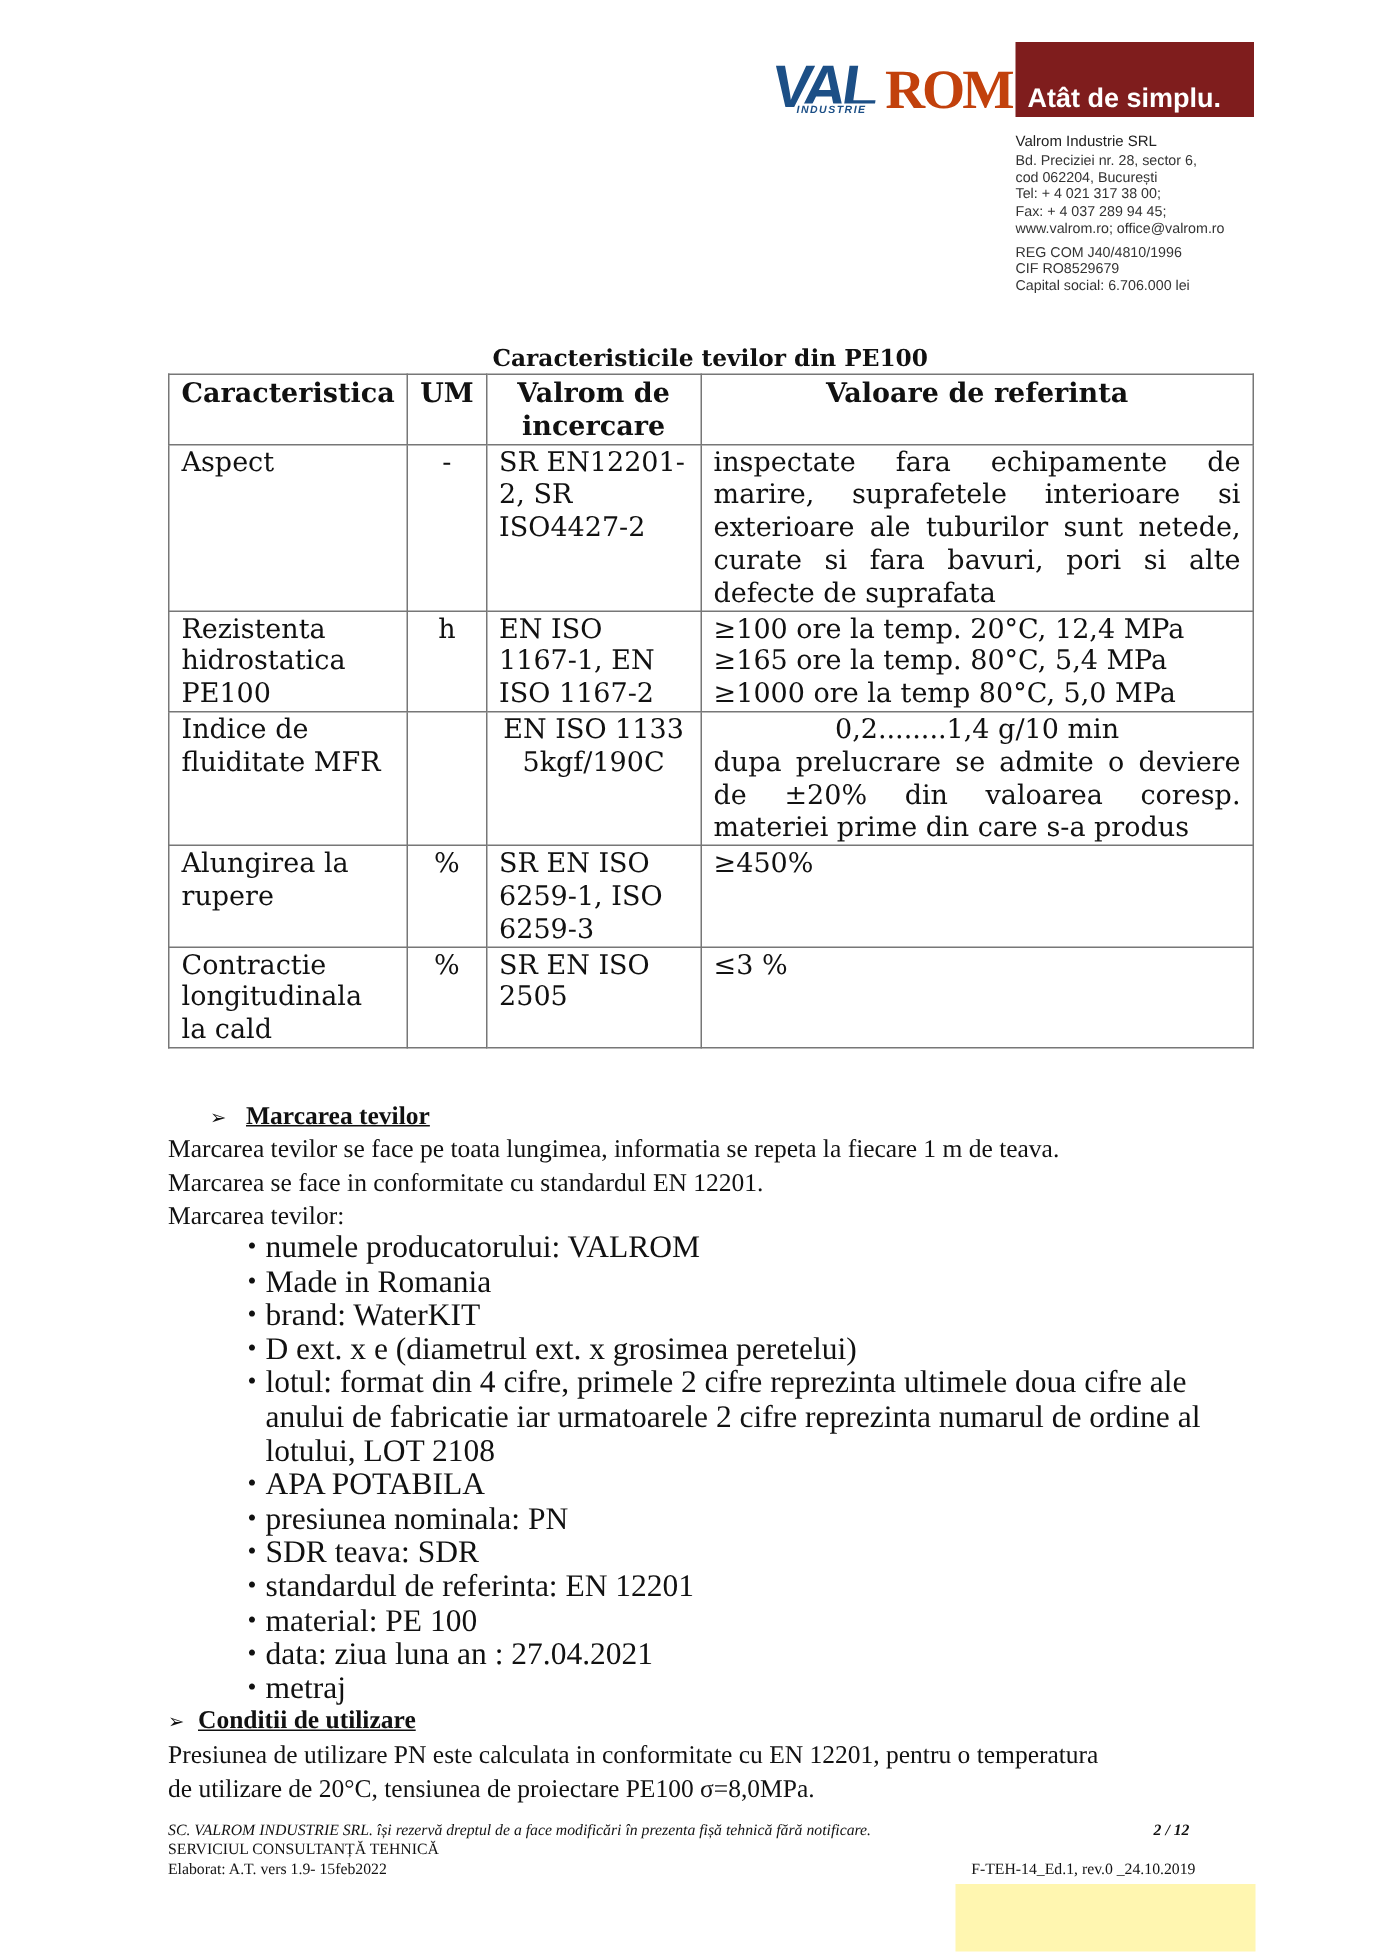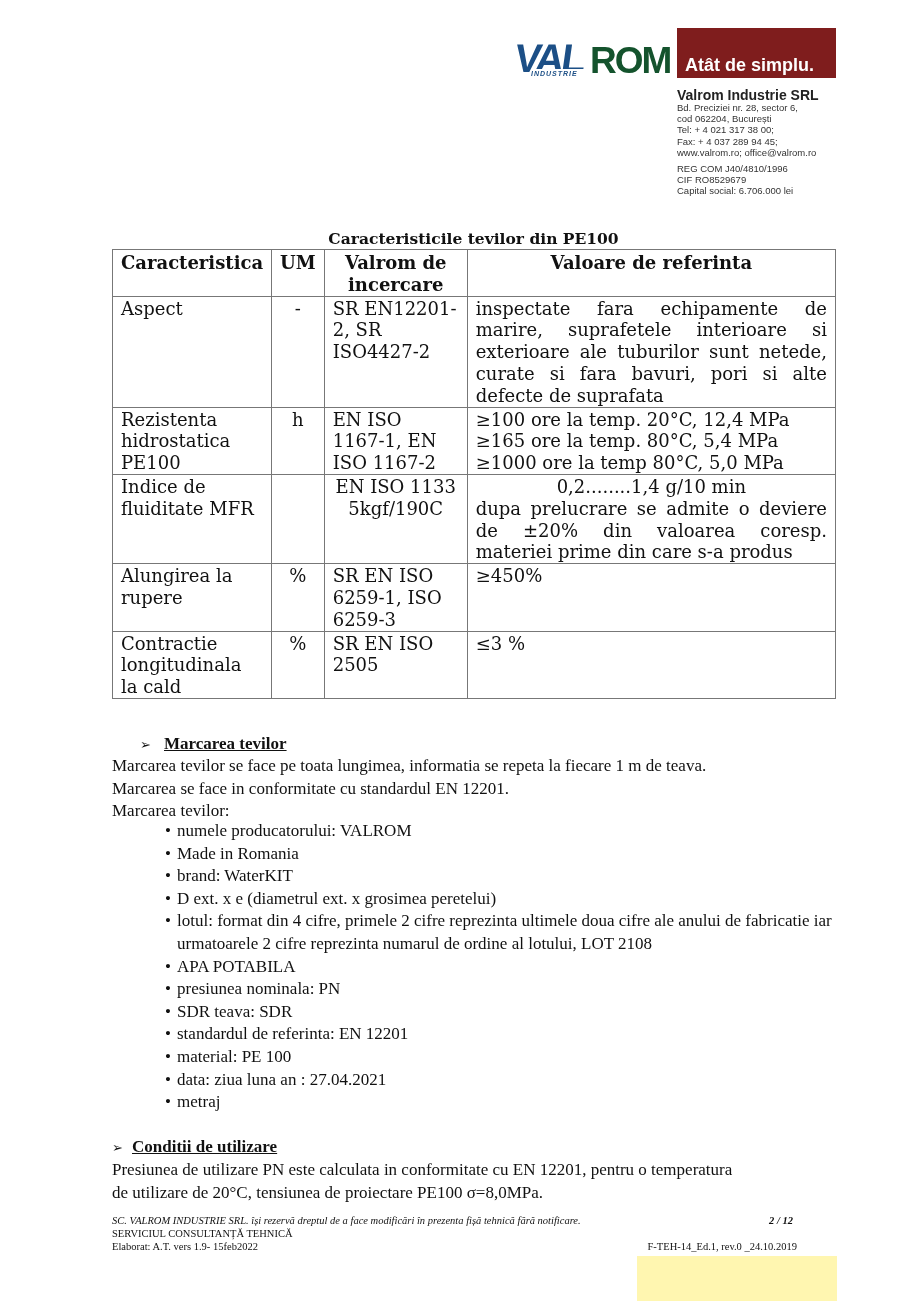--- a/index.html
+++ b/index.html
@@ -5,49 +5,49 @@
   html, body { margin: 0; padding: 0; background: #ffffff; }
   body { width: 920px; height: 1301px; position: relative; overflow: hidden;
          font-family: "DejaVu Serif", "Liberation Serif", serif; color: #111; }
   .abs { position: absolute; }
 
   
   .logo { left: 515px; top: 38px; width: 155px; height: 42px; }
   .logo .val { position: absolute; left: 0; top: 0; font-family: "Liberation Sans", sans-serif;
                font-weight: bold; font-size: 40px; letter-spacing: -3px; line-height: 40px;
                color: #1c4f86; font-style: normal; transform: skewX(-8deg); }
-  .logo .rom { position: absolute; left: 75px; top: 4px; font-family: Liberation Sans, sans-serif;
-               font-weight: bold; font-size: 37px; letter-spacing: -2px; line-height: 37px; color: #14532d; }
+  .logo .rom { position: absolute; left: 75px; top: 4px; font-family: Liberation Serif, serif;
+               font-weight: bold; font-size: 37px; letter-spacing: -2px; line-height: 37px; color: #c2410c; }
   .logo .ind { position: absolute; left: 16px; top: 31px; width: 60px; height: 9px; background: #fff;
                font-family: "Liberation Sans", sans-serif; font-weight: bold; font-style: italic;
                font-size: 7px; color: #1c4f86; letter-spacing: 1px; line-height: 9px; }
   .tagline { left: 677px; top: 28px; width: 159px; height: 50px; background: #7f1d1d; }
   .tagline span { position: absolute; left: 8px; bottom: 2px; color: #fff; font-family: "Liberation Sans", sans-serif;
                   font-weight: bold; font-size: 18px; }
   .company { left: 677px; top: 88px; font-family: "Liberation Sans", sans-serif; font-size: 9.5px; line-height: 11.2px; color: #333; }
-  .company .cname { font-weight: bold; font-size: 14px; color: #222; line-height: 14px; }
+  .company .cname { font-weight: normal; font-size: 10px; color: #222; line-height: 14px; }
   .company .gap { height: 5px; }
 
   
   .tbl-title { left: 112px; top: 229px; width: 723px; text-align: center; font-weight: bold; font-size: 15.5px; }
   table.spec { position: absolute; left: 112px; top: 249px; width: 724px; border-collapse: collapse;
                font-size: 18px; line-height: 21.8px; }
   table.spec th, table.spec td { border: 1px solid #777; vertical-align: top; padding: 1px 8px 0 8px; }
   table.spec th { font-weight: bold; text-align: center; height: 42px; padding-top: 2px; }
   table.spec td.c { text-align: center; }
   table.spec td.j { text-align: justify; text-align-last: left; }
   .col1 { width: 159px; } .col2 { width: 37px; } .col3 { width: 143px; }
 
   
   .section { font-family: "Liberation Serif", serif; font-size: 17px; }
   .h { font-weight: bold; text-decoration: underline; }
   .arrow { display: inline-block; width: 24px; font-size: 13px; text-decoration: none; font-weight: normal; }
   .para { left: 112px; font-family: "Liberation Serif", serif; font-size: 17px; line-height: 22.6px; }
   ul.marks { position: absolute; left: 165px; top: 820px; margin: 0; padding: 0; list-style: none;
-             font-family: "Liberation Serif", serif; font-size: 17px; line-height: 22.6px; width: 672px; }
+             font-family: "Liberation Serif", serif; font-size: 21px; line-height: 22.6px; width: 672px; }
   ul.marks li { position: relative; padding-left: 12px; }
   ul.marks li::before { content: "\2022"; position: absolute; left: 0; top: 0; font-size: 17px; }
 
   
   .footer { left: 112px; top: 1214px; width: 685px; font-family: "Liberation Serif", serif; font-size: 10.5px; line-height: 13.2px; }
   .footer .row { display: flex; justify-content: space-between; }
   .footer .it { font-style: italic; }
   .footer .pg { font-style: italic; font-weight: bold; padding-right: 4px; }
   .yellow { left: 637px; top: 1256px; width: 200px; height: 45px; background: #fff6b0; }
 </style>

